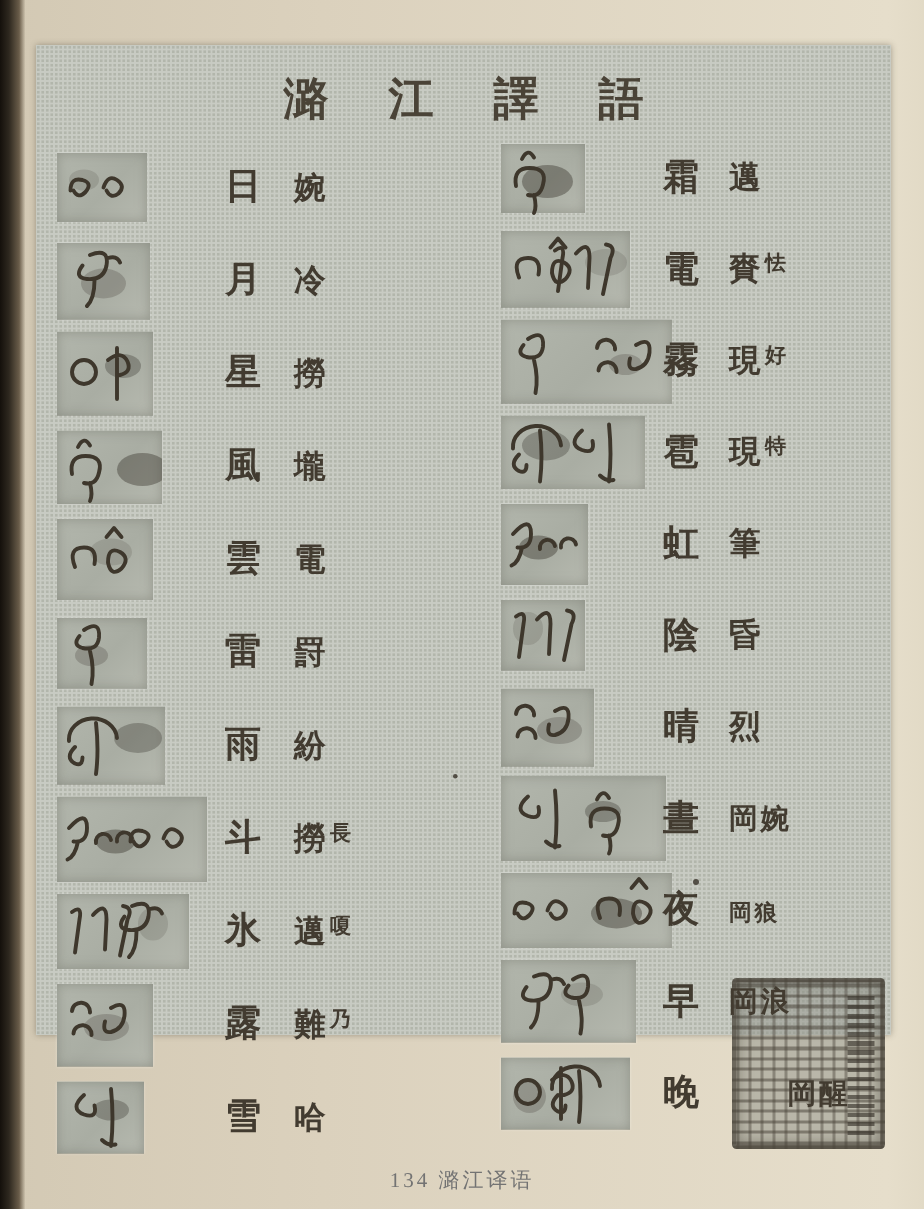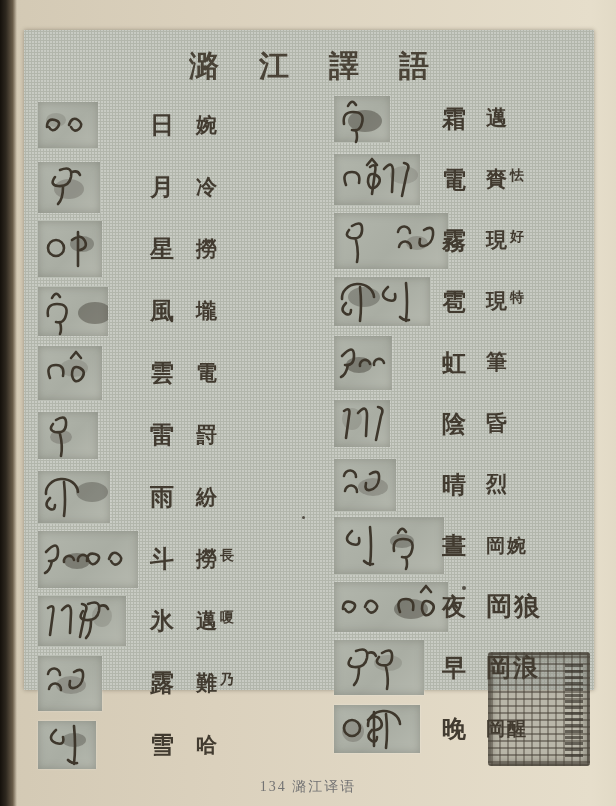--- a/index.html
+++ b/index.html
@@ -344,49 +344,49 @@
     <div class="glyph-cell">
       <div class="glyph" style="width: 114px; height: 50px;">
                 <svg width="114" height="50" viewBox="0 0 114 50">
                   <ellipse cx="77" cy="27" rx="17" ry="10" style="fill:rgba(48,43,35,0.38)"></ellipse>
                   <path d="M9 27 q0 -9 8 -7 q7 2 2 8 q-5 5 -8 -1 M31 25 q3 -9 9 -5 q6 4 1 9 q-5 4 -8 -2"></path>
                   <path d="M12 30 q-5 -13 6 -13 q9 0 7 11 M33 10 l5 -6 l5 6 M34 27 q0 -11 8 -7 q7 4 1 11 q-7 6 -9 -4" transform="translate(54 0)"></path>
                 </svg>
               </div>
     </div>
     <div class="word">夜</div>
-    <div class="phon"><span class="ph-main" style="font-size: 26px;">岡狼</span></div>
+    <div class="phon"><span class="ph-main" style="font-size: 15px;">岡狼</span></div>
   </div>
 
   <div class="row">
     <div class="glyph-cell">
       <div class="glyph" style="width: 90px; height: 55px;">
                 <svg width="90" height="50" viewBox="0 0 90 50">
                   <ellipse cx="54" cy="20" rx="14" ry="8" style="fill:rgba(48,43,35,0.14)"></ellipse>
                   <path d="M22 8 q13 -5 11 7 q-2 10 -13 9 q-9 -1 -3 -9 M25 25 q0 12 -5 17 M34 10 q6 -2 8 3"></path>
                   <path d="M18 10 q11 -7 10 5 q-1 9 -11 7 q-7 -2 -2 -8 M22 24 q3 12 1 22" transform="translate(30 0)"></path>
                 </svg>
               </div>
     </div>
     <div class="word">早</div>
-    <div class="phon"><span class="ph-main" style="font-size: 25px;">岡浪</span></div>
+    <div class="phon"><span class="ph-main" style="font-size: 19px;">岡浪</span></div>
   </div>
 
   <div class="row">
     <div class="glyph-cell">
       <div class="glyph" style="width: 86px; height: 48px;">
                 <svg width="86" height="50" viewBox="0 0 86 50">
                   <ellipse cx="19" cy="27" rx="11" ry="11" style="fill:rgba(48,43,35,0.22000000000000003)"></ellipse>
                   <path d="M10 24 a8 8 0 1 1 16 0 a8 8 0 1 1 -16 0 M34 16 q9 -7 13 1 q3 7 -5 9 M40 8 v34"></path>
                   <path d="M8 22 a16 14 0 0 1 32 -2 M26 10 q2 18 0 34 M12 26 q-7 7 0 11 q5 2 5 -4" transform="translate(26 0)"></path>
                 </svg>
               </div>
     </div>
     <div class="word">晚</div>
-    <div class="phon"><span class="ph-main" style="font-size: 19px;">岡醒</span></div>
+    <div class="phon"><span class="ph-main" style="font-size: 19px; margin-left: 39px;">岡醒</span></div>
   </div>
 </div>
     </div>
 
     <div class="speck s1"></div>
     <div class="speck s2"></div>
   </div>
 
   <div class="caption">134  潞江译语</div>
 </div>

